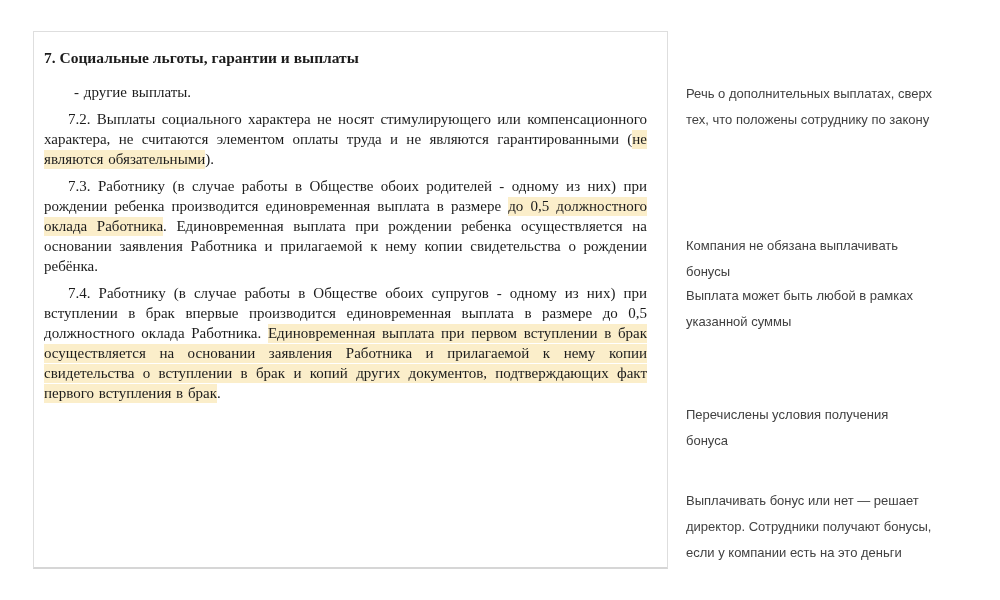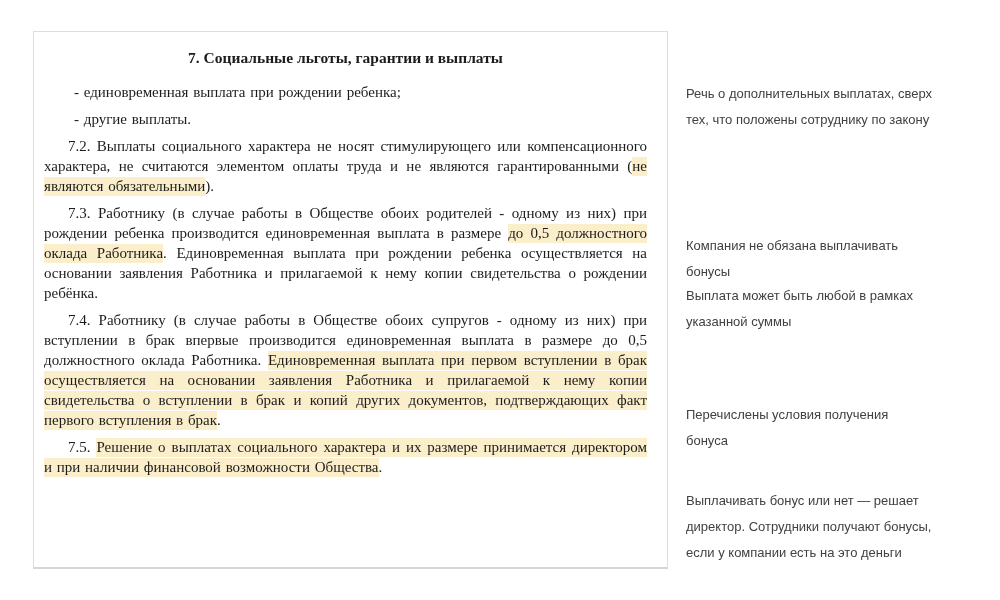--- a/index.html
+++ b/index.html
@@ -33,21 +33,21 @@
     font-family: "Liberation Serif", "DejaVu Serif", serif;
     font-size: 15px;
     line-height: 20px;
     color: var(--doc_text, #1c1c1c);
     text-align: justify;
     word-spacing: 1px;
   }
   .doc-title {
     font-size: 15.5px;
     font-weight: bold;
-    text-align: center;
+    text-align: left;
     margin: 6px 0 14px 0;
     line-height: 20px;
     word-spacing: 0;
   }
   .doc-body p {
     margin: 7px 0;
   }
   .doc-body p.para { text-indent: 24px; }
   .doc-body p.list-item { text-indent: 30px; text-align: left; }
   mark.hl {
@@ -73,26 +73,24 @@
   .note.n5 { top: 488px; }
 </style>
 </head>
 <body>
 
 <div class="page">
 
   <section class="doc">
     <h1 class="doc-title">7. Социальные льготы, гарантии и выплаты</h1>
     <div class="doc-body">
-        <p class="list-item"><span>- единовременная выплата при рождении ребенка;</span></p>
         <p class="list-item"><span>- другие выплаты.</span></p>
         <p class="para"><span>7.2. Выплаты социального характера не носят стимулирующего или компенсационного характера, не считаются элементом оплаты труда и не являются гарантированными (</span><mark class="hl">не являются обязательными</mark><span>).</span></p>
         <p class="para"><span>7.3. Работнику (в случае работы в Обществе обоих родителей - одному из них) при рождении ребенка производится единовременная выплата в размере </span><mark class="hl">до 0,5 должностного оклада Работника</mark><span>. Единовременная выплата при рождении ребенка осуществляется на основании заявления Работника и прилагаемой к нему копии свидетельства о рождении ребёнка.</span></p>
         <p class="para"><span>7.4. Работнику (в случае работы в Обществе обоих супругов - одному из них) при вступлении в брак впервые производится единовременная выплата в размере до 0,5 должностного оклада Работника. </span><mark class="hl">Единовременная выплата при первом вступлении в брак осуществляется на основании заявления Работника и прилагаемой к нему копии свидетельства о вступлении в брак и копий других документов, подтверждающих факт первого вступления в брак</mark><span>.</span></p>
-        <p class="para"><span>7.5. </span><mark class="hl">Решение о выплатах социального характера и их размере принимается директором и при наличии финансовой возможности Общества</mark><span>.</span></p>
       </div>
   </section>
 
   <aside class="notes">
     <div class="note n1">Речь о дополнительных выплатах, сверх тех, что положены сотруднику по закону</div>
     <div class="note n2">Компания не обязана выплачивать бонусы</div>
     <div class="note n3">Выплата может быть любой в рамках указанной суммы</div>
     <div class="note n4">Перечислены условия получения бонуса</div>
     <div class="note n5">Выплачивать бонус или нет — решает директор. Сотрудники получают бонусы, если у компании есть на это деньги</div>
   </aside>

